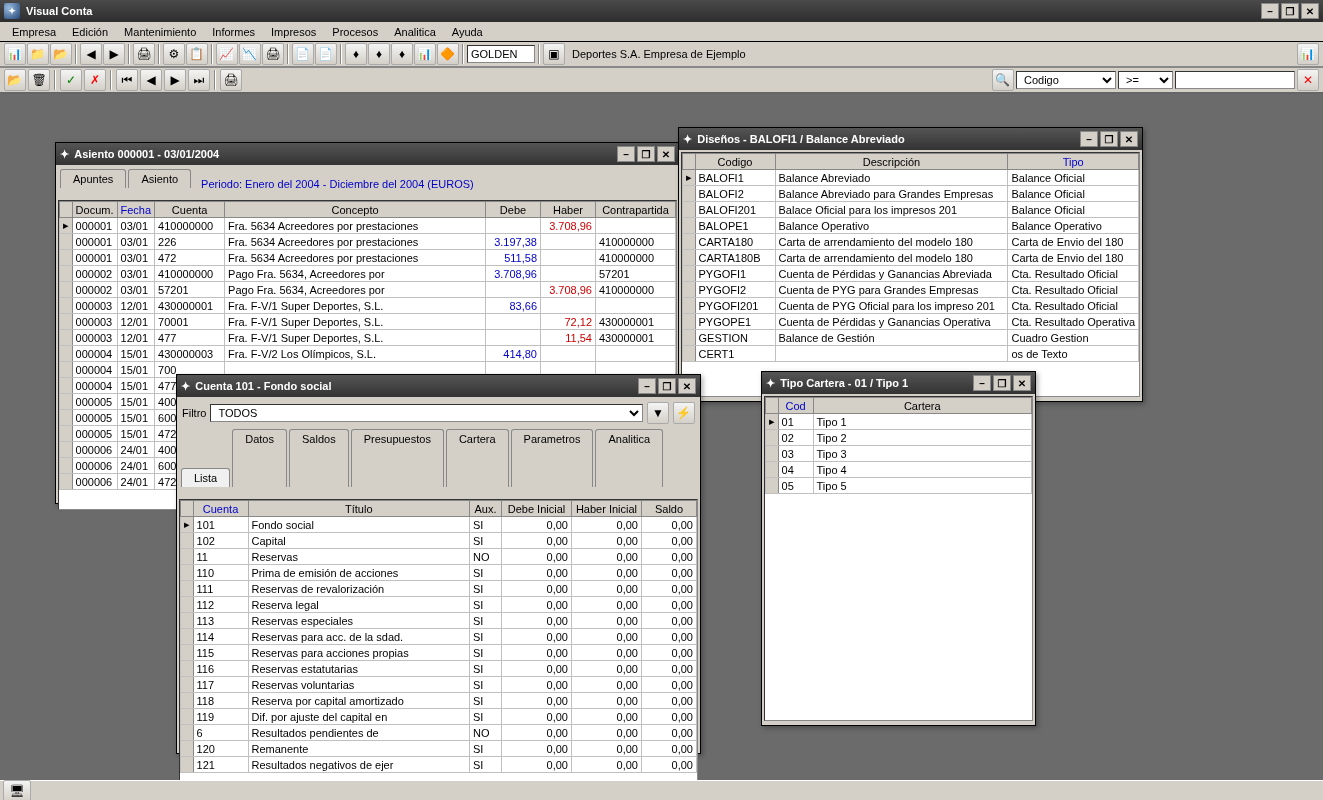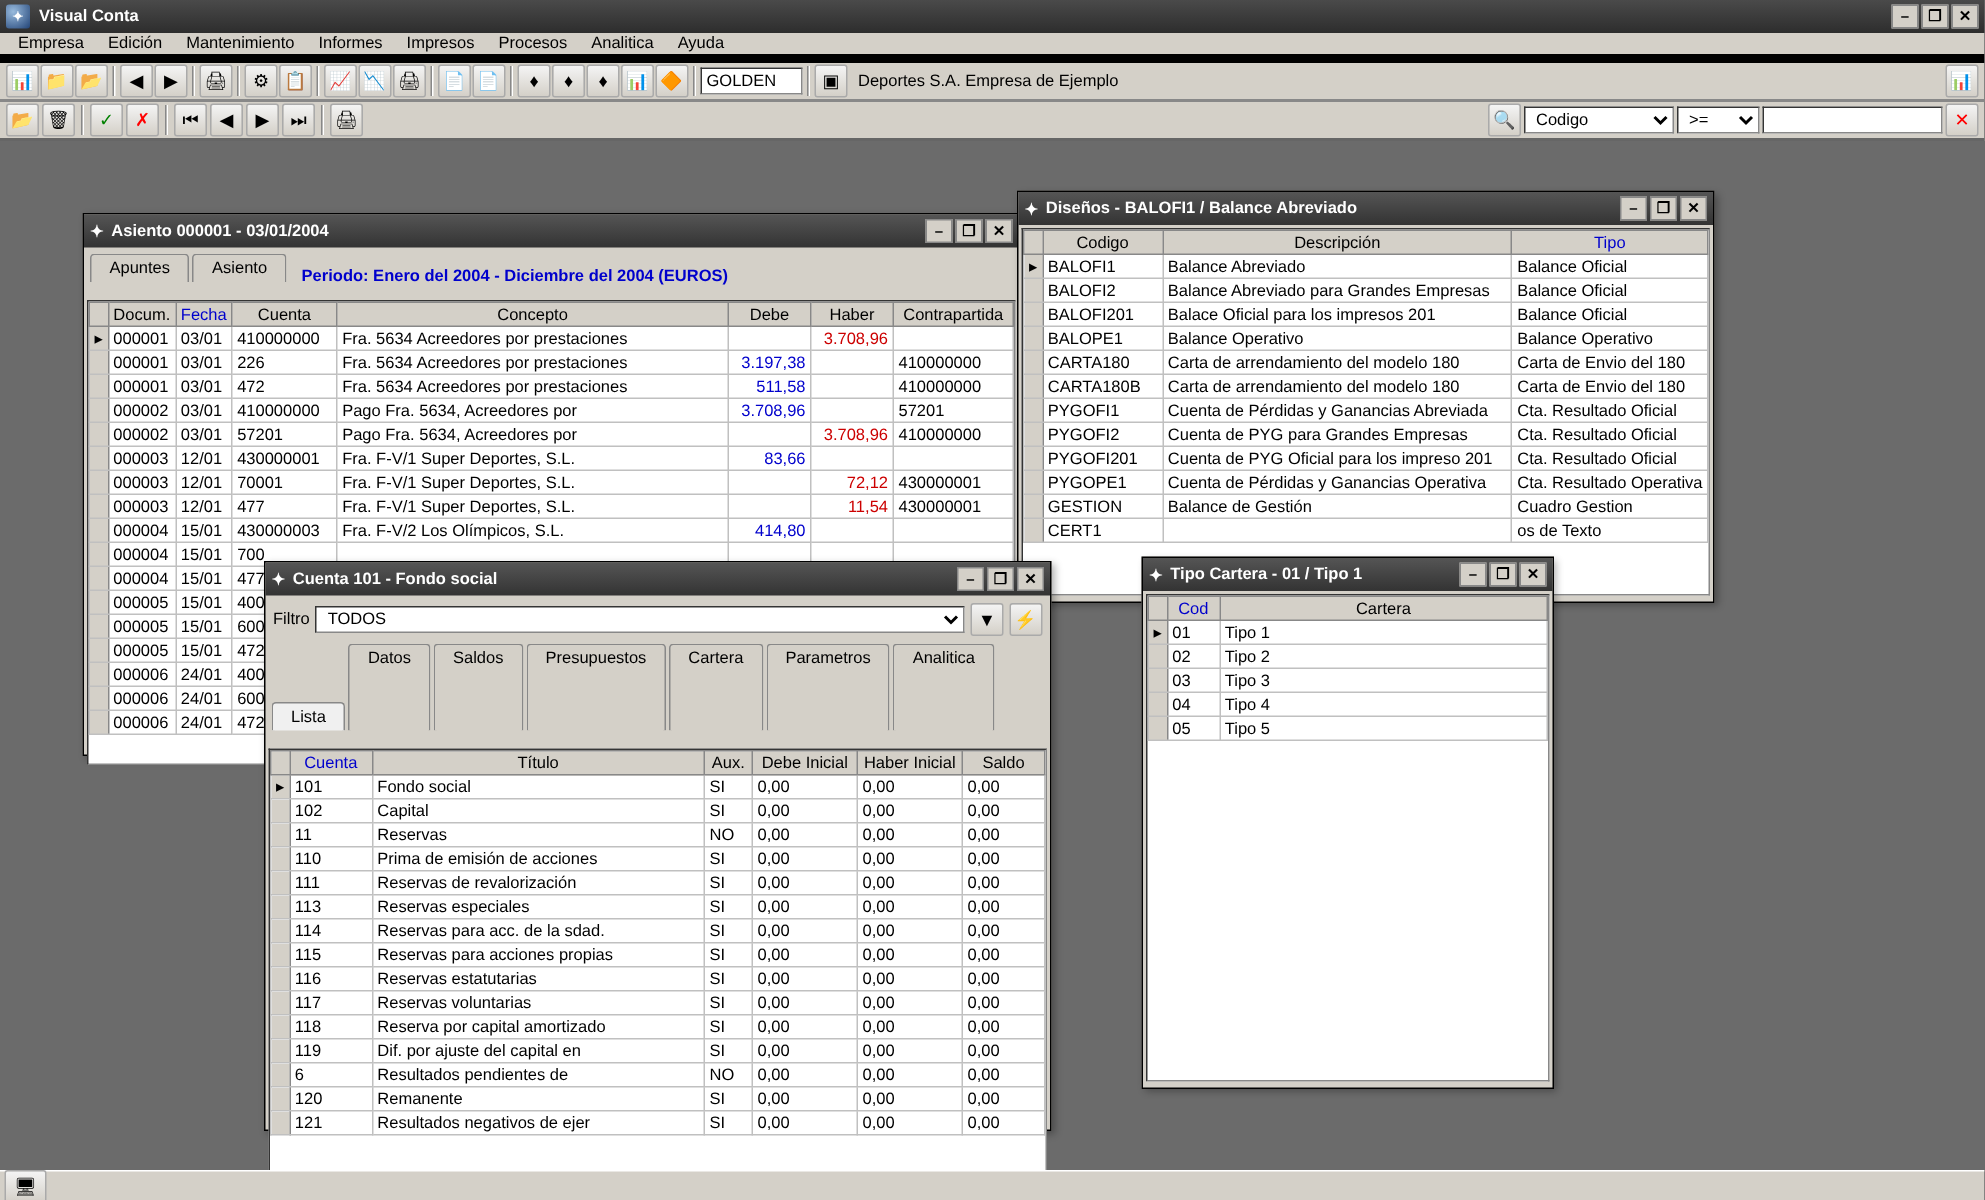--- a/index.html
+++ b/index.html
@@ -3,21 +3,21 @@
 <meta charset="utf-8">
 <style>
   * { box-sizing: border-box; margin: 0; padding: 0; font-family: Tahoma, Arial, sans-serif; font-size: 11px; }
   body { background: #6b6b6b; width: 1323px; height: 800px; overflow: hidden; position: relative; }
   
   .titlebar { background: linear-gradient(#4a4a4a, #2d2d2d); height: 22px; display: flex; align-items: center; padding: 0 4px; color: #fff; font-weight: bold; }
   .titlebar .appicon { width: 16px; height: 16px; margin-right: 6px; background: radial-gradient(circle at 30% 30%, #9bd, #247); border-radius: 2px; display:inline-flex;align-items:center;justify-content:center;font-size:9px;color:#fff;}
   .winbtns { margin-left: auto; display: flex; gap: 2px; }
   .winbtn { width: 18px; height: 16px; background: #d4d0c8; border: 1px solid #888; display: flex; align-items: center; justify-content: center; font-size: 10px; font-weight: bold; color: #000; cursor: pointer; }
   
-  .menubar { background: #d4d0c8; height: 20px; display: flex; align-items: center; padding: 0 4px; border-bottom: 6px solid #000000; }
+  .menubar { background: #d4d0c8; height: 20px; display: flex; align-items: center; padding: 0 4px; border-bottom: 1px solid #000000; }
   .menubar .mitem { padding: 2px 8px; cursor: pointer; }
   
   .toolbar { background: #d4d0c8; height: 26px; display: flex; align-items: center; padding: 2px 4px; border-bottom: 2px solid #888; gap: 1px; }
   .tbtn { width: 22px; height: 22px; border: 1px solid #aaa; background: linear-gradient(#f4f4f4,#d4d0c8); display: flex; align-items: center; justify-content: center; cursor: pointer; font-size: 12px; border-radius:2px;}
   .tsep { width: 2px; height: 20px; border-left: 1px solid #888; border-right: 1px solid #fff; margin: 0 2px; }
   .tinput { height: 18px; border: 1px inset #888; background: #fff; padding: 0 3px; }
   
   .toolbar2 { background: #d4d0c8; height: 26px; display: flex; align-items: center; padding: 2px 4px; border-bottom: 2px solid #666; gap: 2px; }
   
   .mdi { position: relative; width: 100%; height: calc(100% - 22px - 20px - 26px - 26px - 20px); }
@@ -29,26 +29,26 @@
   
   .grid { background: #fff; border: 1px inset #888; }
   .grid table { border-collapse: collapse; width: 100%; }
   .grid th { background: #d4d0c8; border: 1px solid #888; padding: 1px 3px; font-weight: normal; text-align: center; height: 16px; }
   .grid td { border: 1px solid #c0c0c0; padding: 1px 3px; height: 16px; background: #fff; white-space: nowrap; overflow: hidden; }
   .grid .rowmark { width: 12px; background: #d4d0c8; border-right: 1px solid #888; text-align:center; }
   
   .bluehdr { color: #0000cc; }
   .redval { color: #cc0000; text-align: right; }
   .blueval { color: #0000cc; text-align: right; }
-  .rightal { text-align: left; }
+  .rightal { text-align: right; }
   
   .tabs { display: flex; padding: 2px 2px 12px 2px; }
   .tab { padding: 3px 12px; border: 1px solid #888; border-bottom: none; background: #d4d0c8; margin-right: 2px; cursor: pointer; border-radius: 3px 3px 0 0; }
   .tab.active { background: #f0f0f0; margin-top: 39px; }
-  .period { color: #0000cc; font-weight: bold; padding: 4px 6px; }
+  .period { color: #0000cc; font-weight: normal; padding: 4px 6px; }
   
   .filterbar { display: flex; align-items: center; padding: 3px; gap: 4px; }
   
   .taskbar { position: absolute; bottom: 0; left: 0; right: 0; height: 20px; background: #d4d0c8; border-top: 1px solid #fff; display: flex; align-items: center; padding: 0 3px; }
   
   select.tinput { background: #fff; }
 </style>
 </head>
 <body>
 
@@ -513,20 +513,29 @@
                 <td class="rowmark"></td>
                 <td>111</td>
                 <td>Reservas de revalorización</td>
                 <td>SI</td>
                 <td class="rightal">0,00</td>
                 <td class="rightal">0,00</td>
                 <td class="rightal">0,00</td>
               </tr>
               <tr>
                 <td class="rowmark"></td>
+                <td>112</td>
+                <td>Reserva legal</td>
+                <td>SI</td>
+                <td class="rightal">0,00</td>
+                <td class="rightal">0,00</td>
+                <td class="rightal">0,00</td>
+              </tr>
+              <tr>
+                <td class="rowmark"></td>
                 <td>113</td>
                 <td>Reservas especiales</td>
                 <td>SI</td>
                 <td class="rightal">0,00</td>
                 <td class="rightal">0,00</td>
                 <td class="rightal">0,00</td>
               </tr>
               <tr>
                 <td class="rowmark"></td>
                 <td>114</td>

